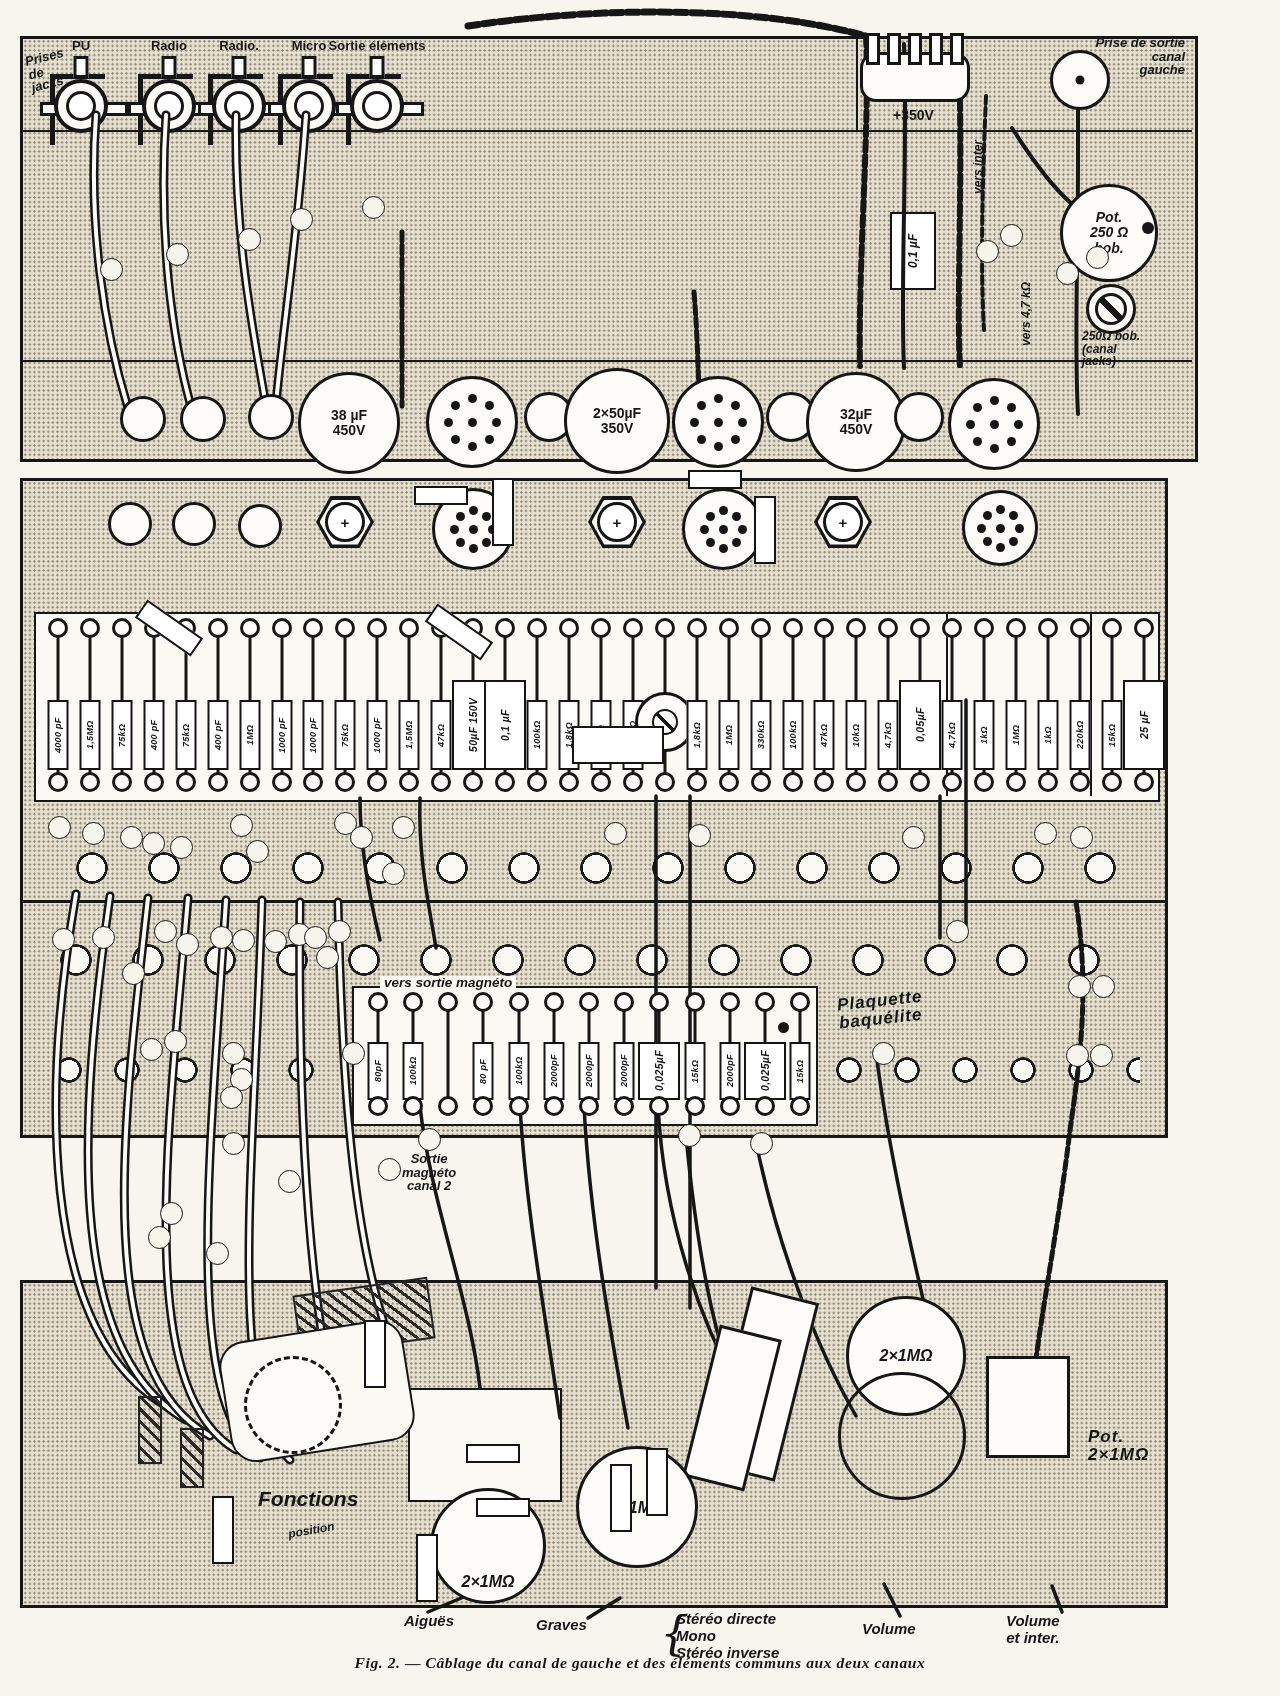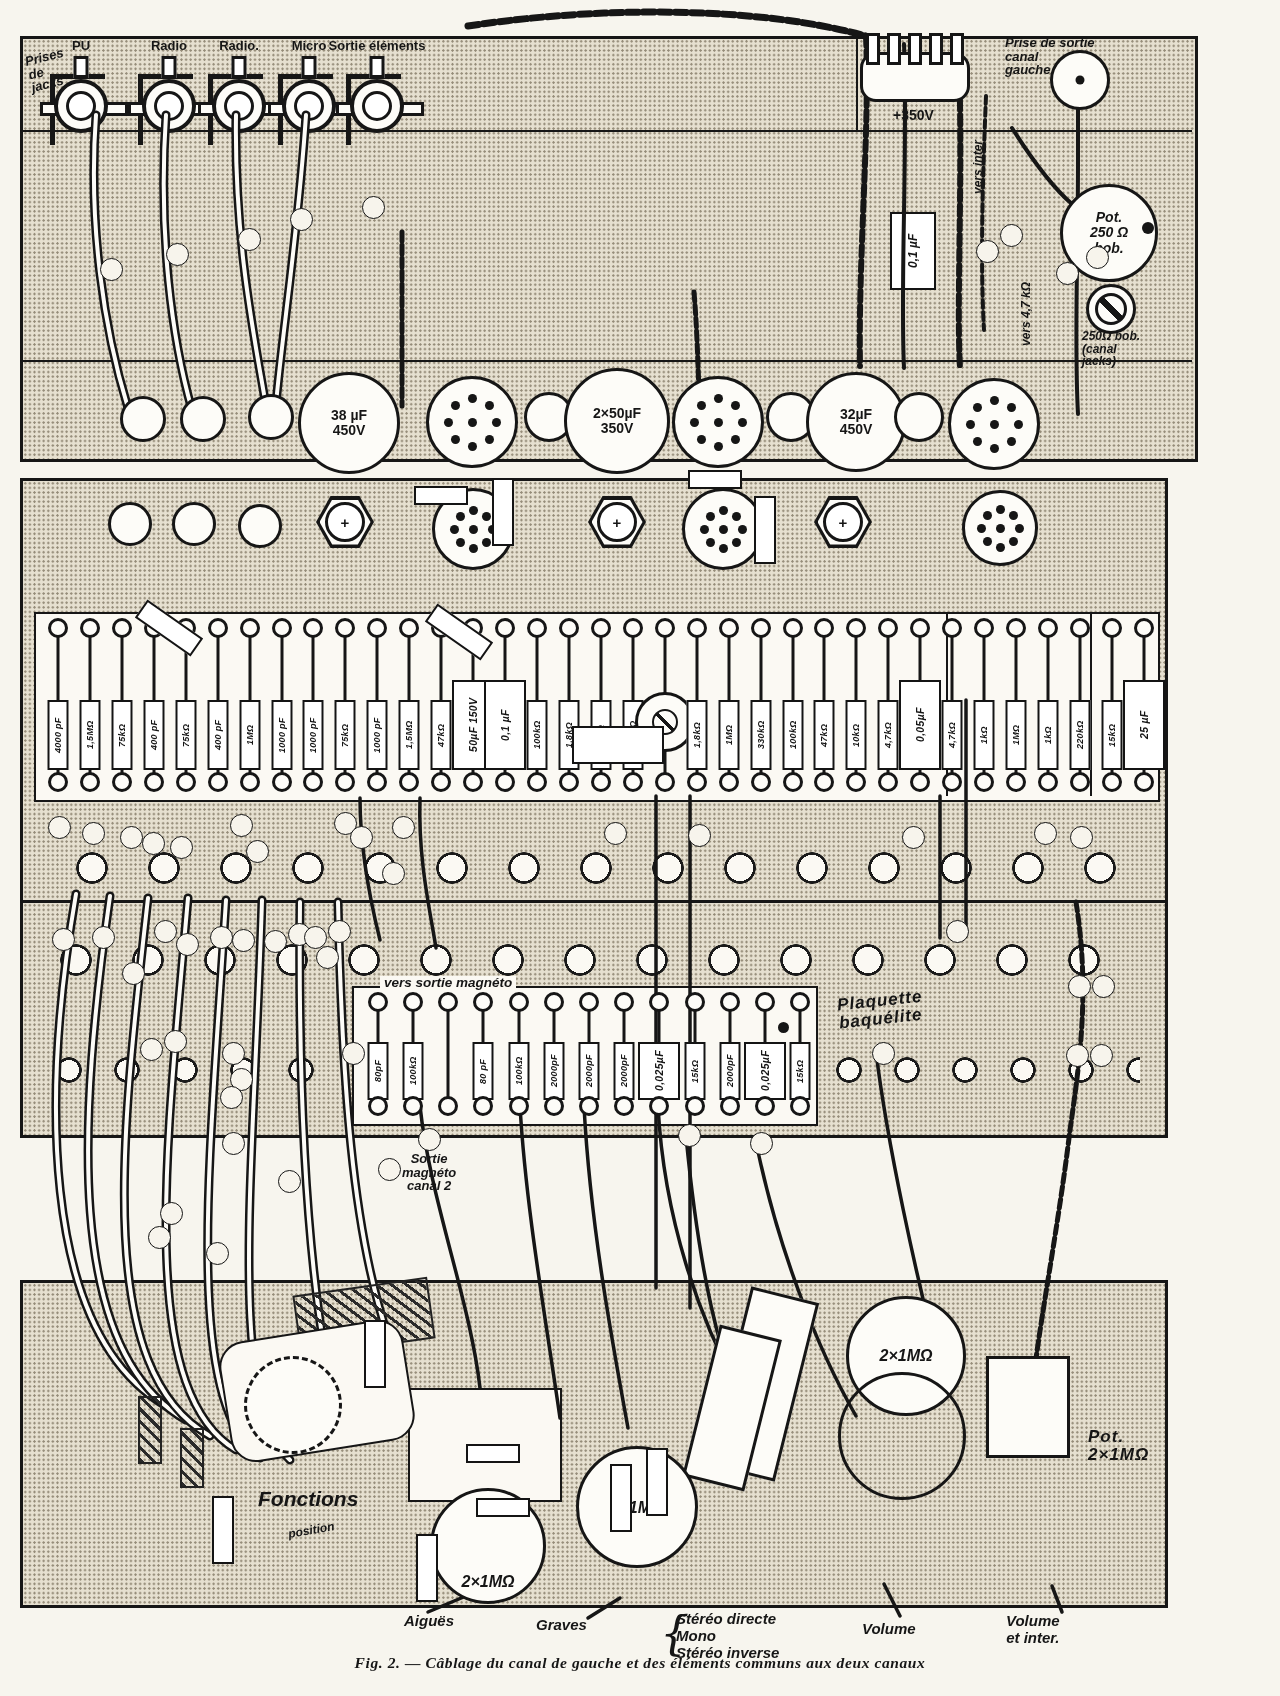--- a/index.html
+++ b/index.html
@@ -218,21 +218,21 @@
       <i></i>
   </div>
   <div class="lbl" style="left:893px;top:108px;font-size:14px;z-index:7;">+350V</div>
   <div class="lbl it rot90" style="left:972px;top:104px;height:90px;z-index:7;">vers inter</div>
   <div class="vbox" style="left:890px;top:212px;width:42px;height:74px;font-size:12px;">0,1 µF</div>
   <div class="lbl it rot90" style="left:1020px;top:236px;height:110px;z-index:7;">vers 4,7 kΩ</div>
 
   <div class="hole" style="left:1050px;top:50px;width:54px;height:54px;">
     <span style="position:absolute;left:50%;top:50%;width:9px;height:9px;background:#161616;border-radius:50%;transform:translate(-50%,-50%);"></span>
   </div>
-  <div class="lbl it" style="left:1005px;top:36px;width:180px;text-align:left;font-size:13px;z-index:7;">Prise de sortie
+  <div class="lbl it" style="left:1005px;top:36px;width:180px;text-align:right;font-size:13px;z-index:7;">Prise de sortie
 canal
 gauche</div>
 
   <div class="cap" style="left:1060px;top:184px;width:92px;height:92px;font-size:14px;">
     <span class="it" style="white-space:pre-line;">Pot.
 250 Ω
 bob.</span>
   </div>
   <span style="position:absolute;left:1142px;top:222px;width:12px;height:12px;background:#161616;border-radius:50%;z-index:7;"></span>
   <div class="screw" style="left:1086px;top:284px;"></div>

